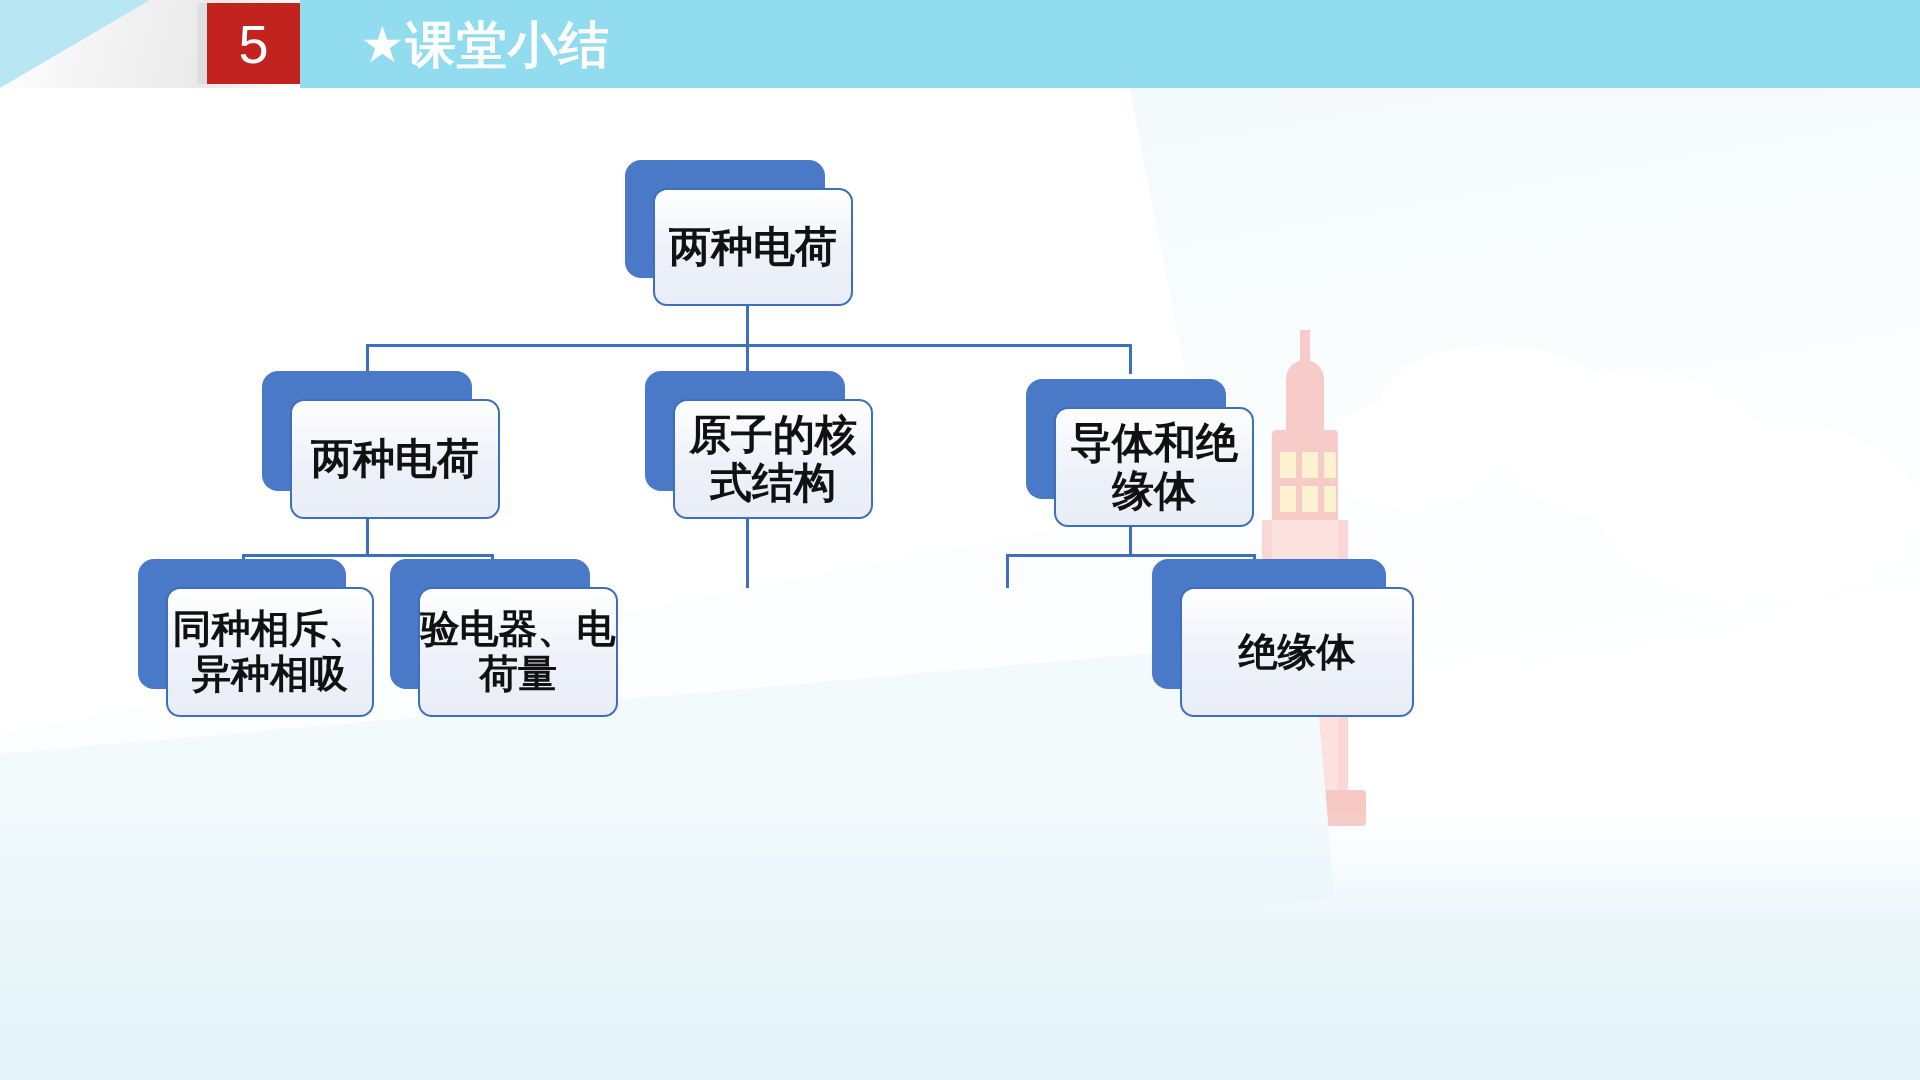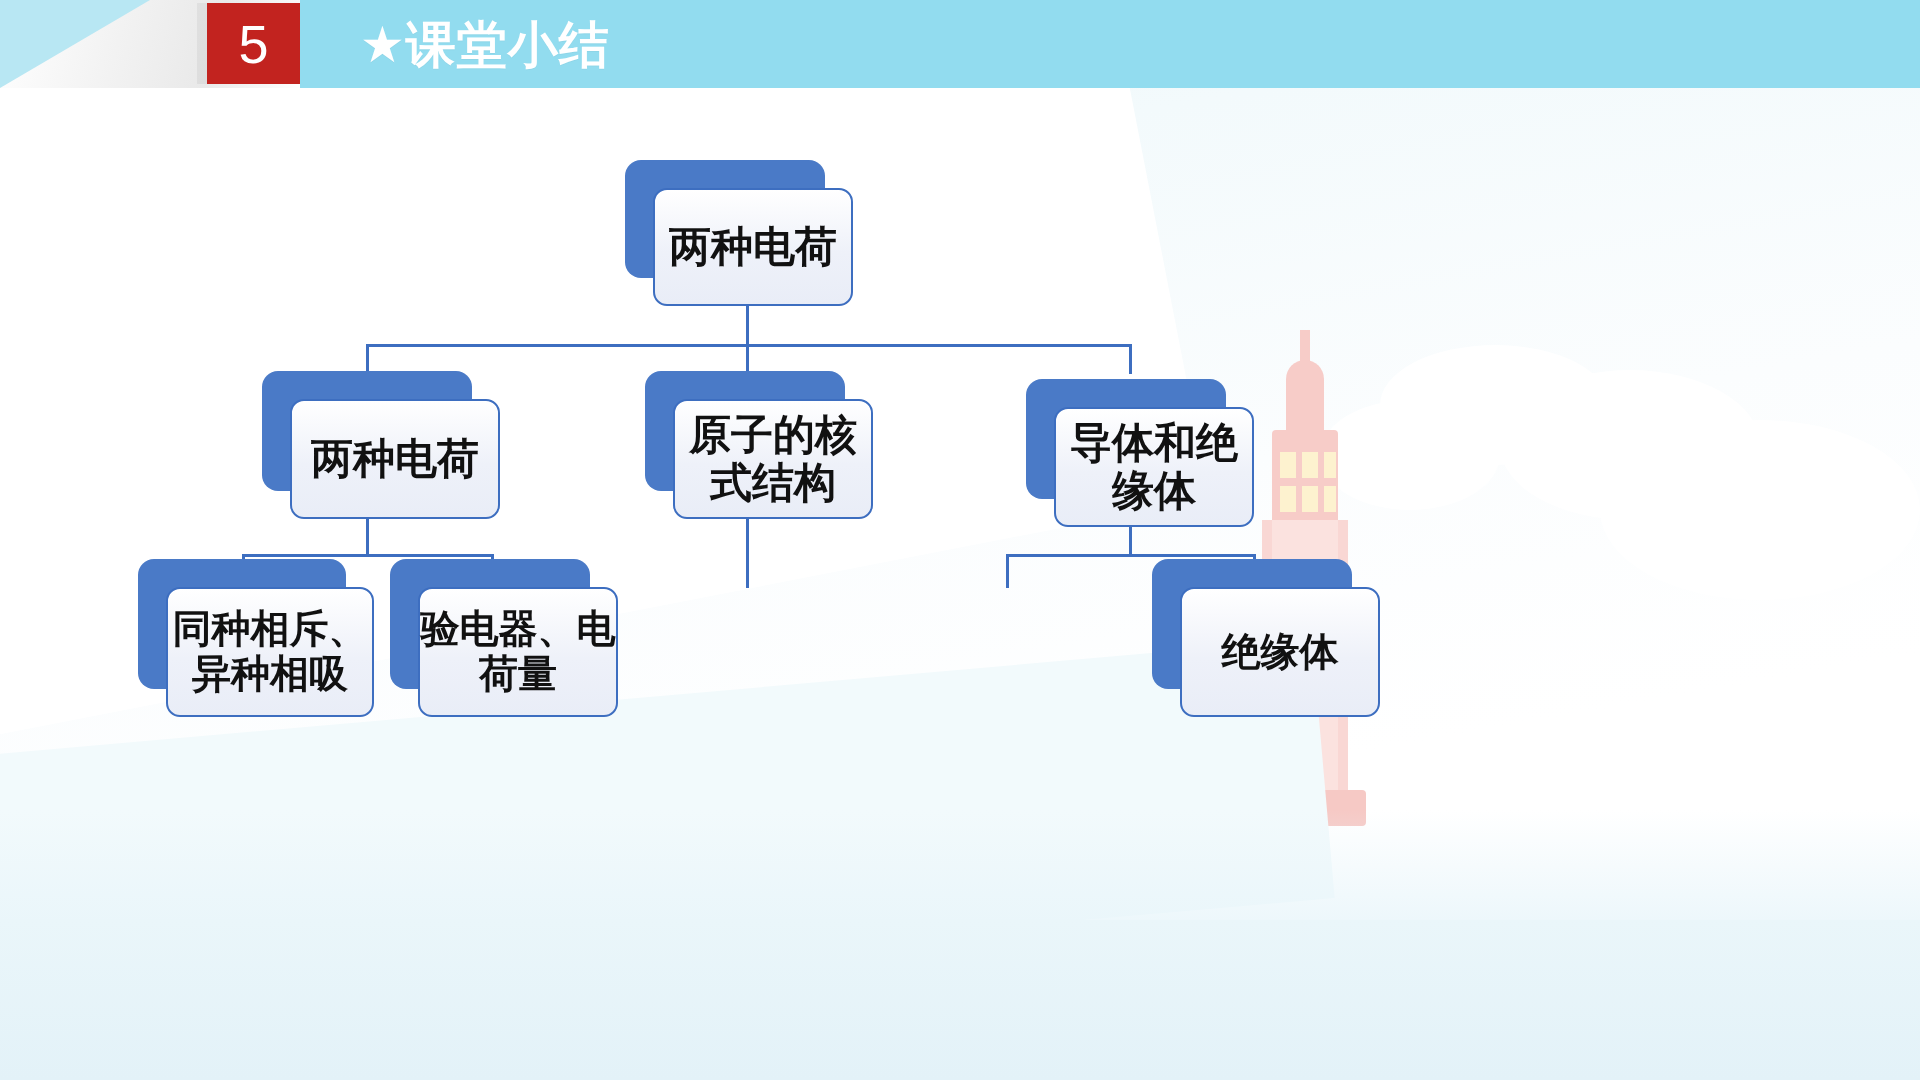--- a/index.html
+++ b/index.html
@@ -219,18 +219,18 @@
     <div class="face">验电器、电荷量</div>
   </div>
 
   <div class="node f36" style="left:138px;top:471px;width:208px;height:130px;">
     <div class="shadow"></div>
     <div class="face">同种相斥、异种相吸</div>
   </div>
 
 
 
-  <div class="node f36" style="left:1152px;top:471px;width:200px;height:130px;">
+  <div class="node f36" style="left:1152px;top:471px;width:200px;height:130px;padding-left:34px;">
     <div class="shadow"></div>
     <div class="face">绝缘体</div>
   </div>
 
 </div>
 
 </body></html>

